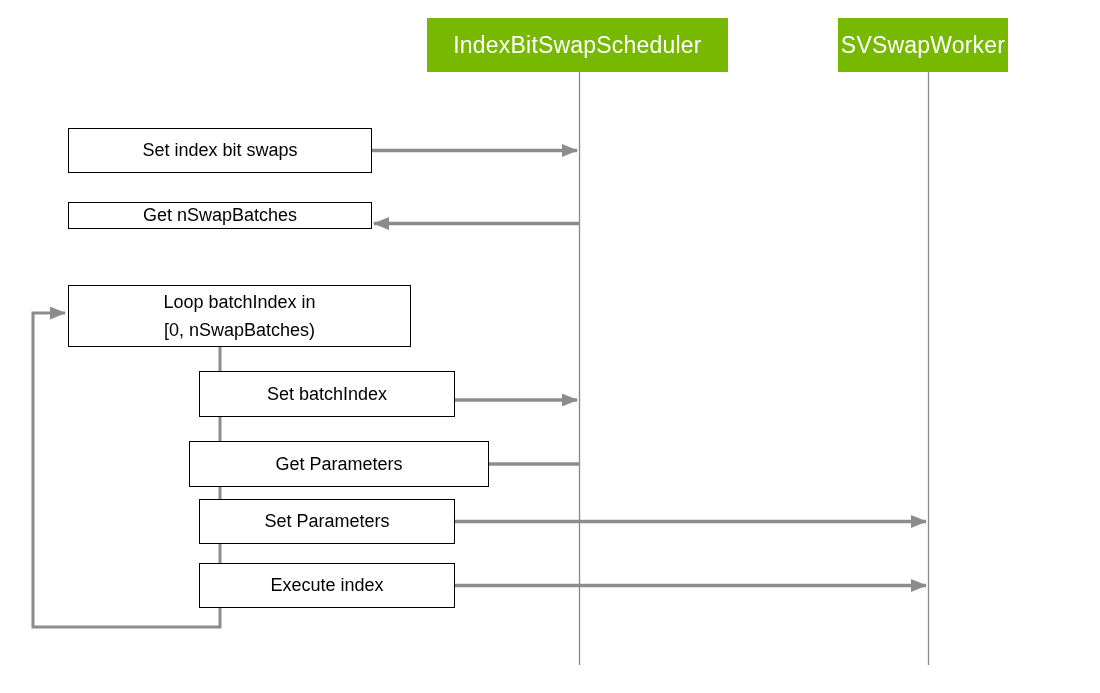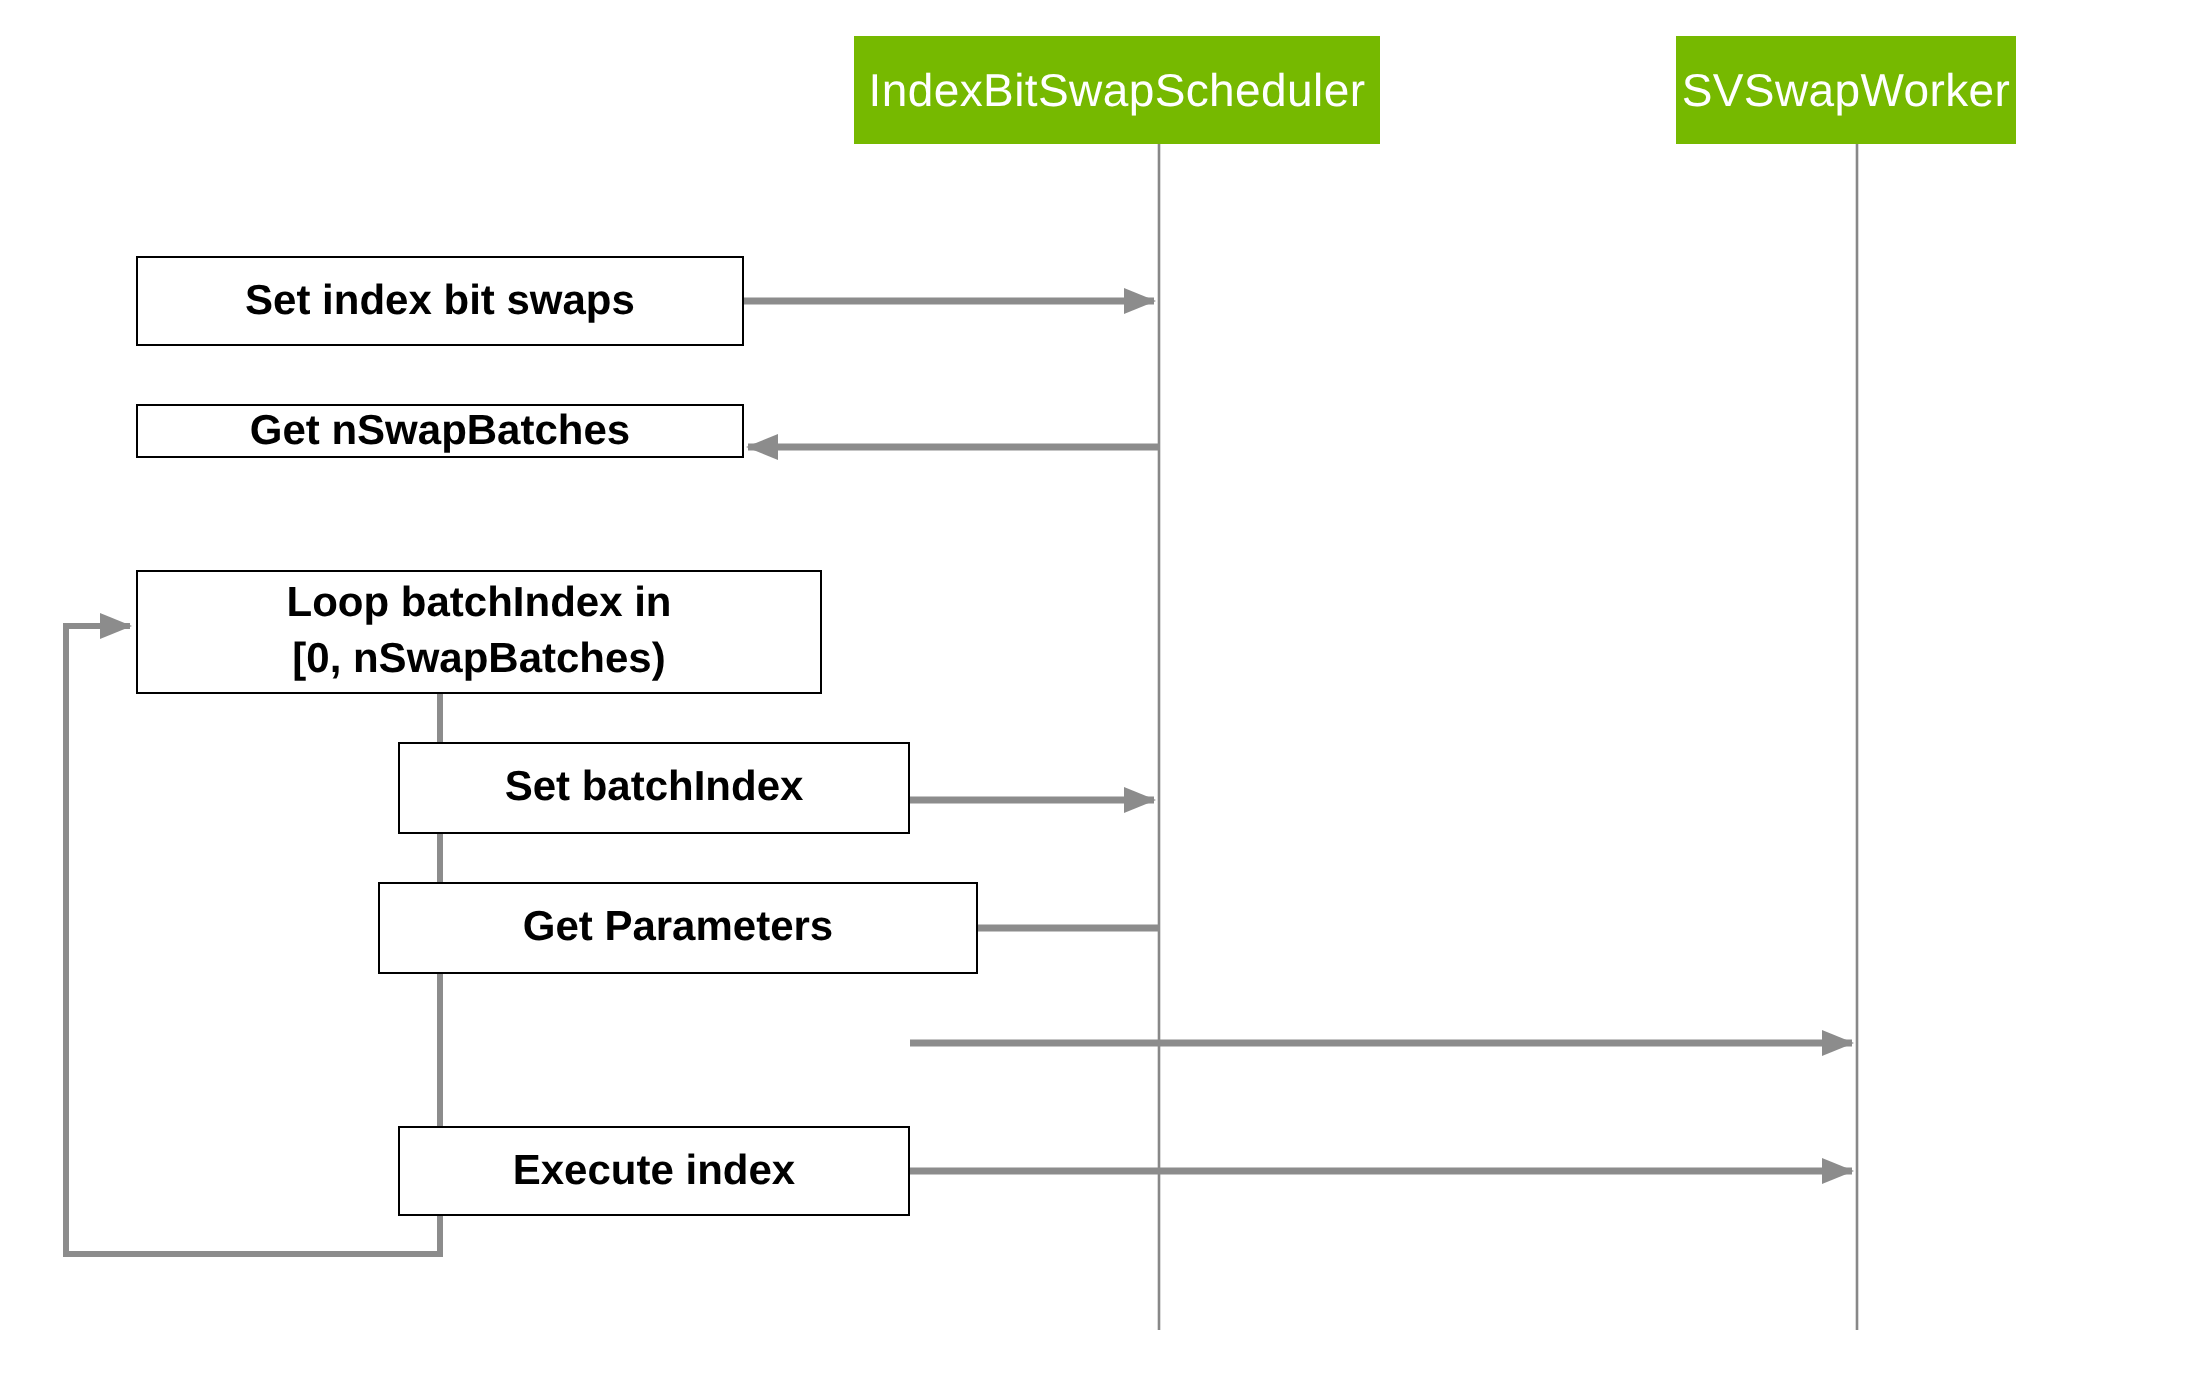--- a/index.html
+++ b/index.html
@@ -14,21 +14,21 @@
   .flow{stroke:var(--arrow);stroke-width:3.5;fill:none;}
   .flow-thin{stroke:var(--arrow);stroke-width:3;fill:none;}
   #arrowhead path{fill:var(--arrow);}
   .actor{
     position:absolute;top:18px;height:54px;background:var(--actor-bg);color:var(--actor-text);
     display:flex;align-items:center;justify-content:center;font-size:23px;letter-spacing:0.2px;
   }
   .msg{
     position:absolute;background:var(--box-bg);border:1.5px solid var(--box-border);
     box-sizing:border-box;color:var(--text);display:flex;align-items:center;justify-content:center;
-    font-size:21px;text-align:center;font-weight:bold;
+    font-size:18px;text-align:center;
   }
   .msg.loop{flex-direction:column;line-height:28px;}
 </style>
 </head>
 <body>
 
 <div class="stage">
 
   <svg width="1100" height="693" viewBox="0 0 1100 693">
     <defs>
@@ -43,32 +43,33 @@
     <path class="flow-thin" d="M220,347 L220,627 L33,627 L33,313 L65,313" marker-end="url(#arrowhead)"></path>
 
     <line class="flow" x1="372" y1="150.5" x2="577" y2="150.5" marker-end="url(#arrowhead)"></line>
     <line class="flow" x1="580" y1="223.5" x2="374" y2="223.5" marker-end="url(#arrowhead)"></line>
     <line class="flow" x1="455" y1="400" x2="577" y2="400" marker-end="url(#arrowhead)"></line>
     <line class="flow" x1="580" y1="464" x2="457" y2="464" marker-end="url(#arrowhead)"></line>
     <line class="flow" x1="455" y1="521.5" x2="926" y2="521.5" marker-end="url(#arrowhead)"></line>
     <line class="flow" x1="455" y1="585.5" x2="926" y2="585.5" marker-end="url(#arrowhead)"></line>
   </svg>
 
-  <div class="actor" style="left:427px;width:263px">IndexBitSwapScheduler</div>
+  <div class="actor" style="left:427px;width:301px">IndexBitSwapScheduler</div>
   <div class="actor" style="left:838px;width:170px">SVSwapWorker</div>
 
   <div class="msg" style="left:68px;top:128px;width:304px;height:45px">Set index bit swaps</div>
 
   <div class="msg" style="left:68px;top:202px;width:304px;height:27px">Get nSwapBatches</div>
 
   <div class="msg loop" style="left:68px;top:285px;width:343px;height:62px">
     <span>Loop batchIndex in</span>
     <span>[0, nSwapBatches)</span>
   </div>
 
   <div class="msg" style="left:199px;top:371px;width:256px;height:46px">Set batchIndex</div>
 
   <div class="msg" style="left:189px;top:441px;width:300px;height:46px">Get Parameters</div>
 
+  <div class="msg" style="left:199px;top:499px;width:256px;height:45px">Set Parameters</div>
 
   <div class="msg" style="left:199px;top:563px;width:256px;height:45px">Execute index</div>
 
 </div>
 
 </body></html>

